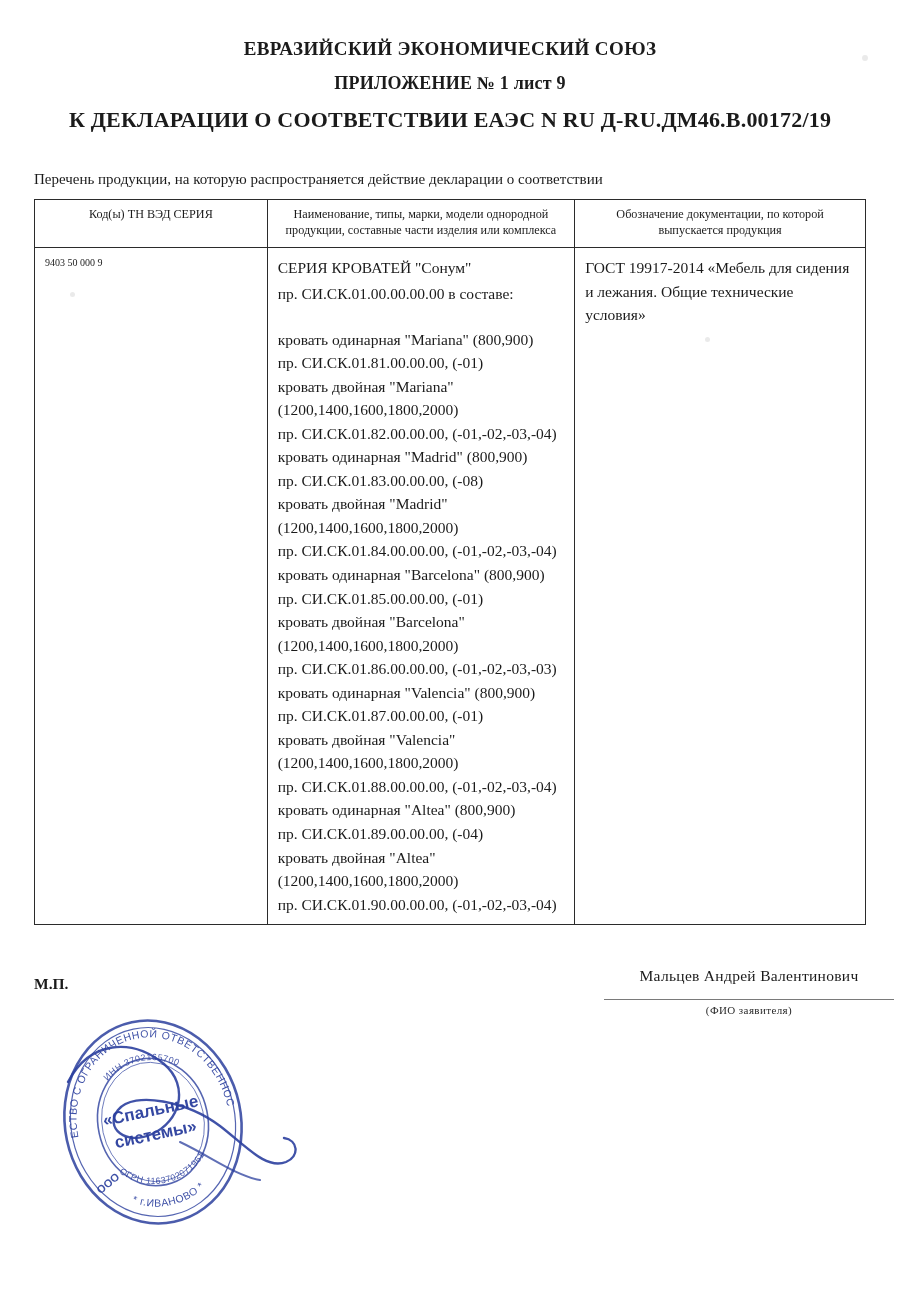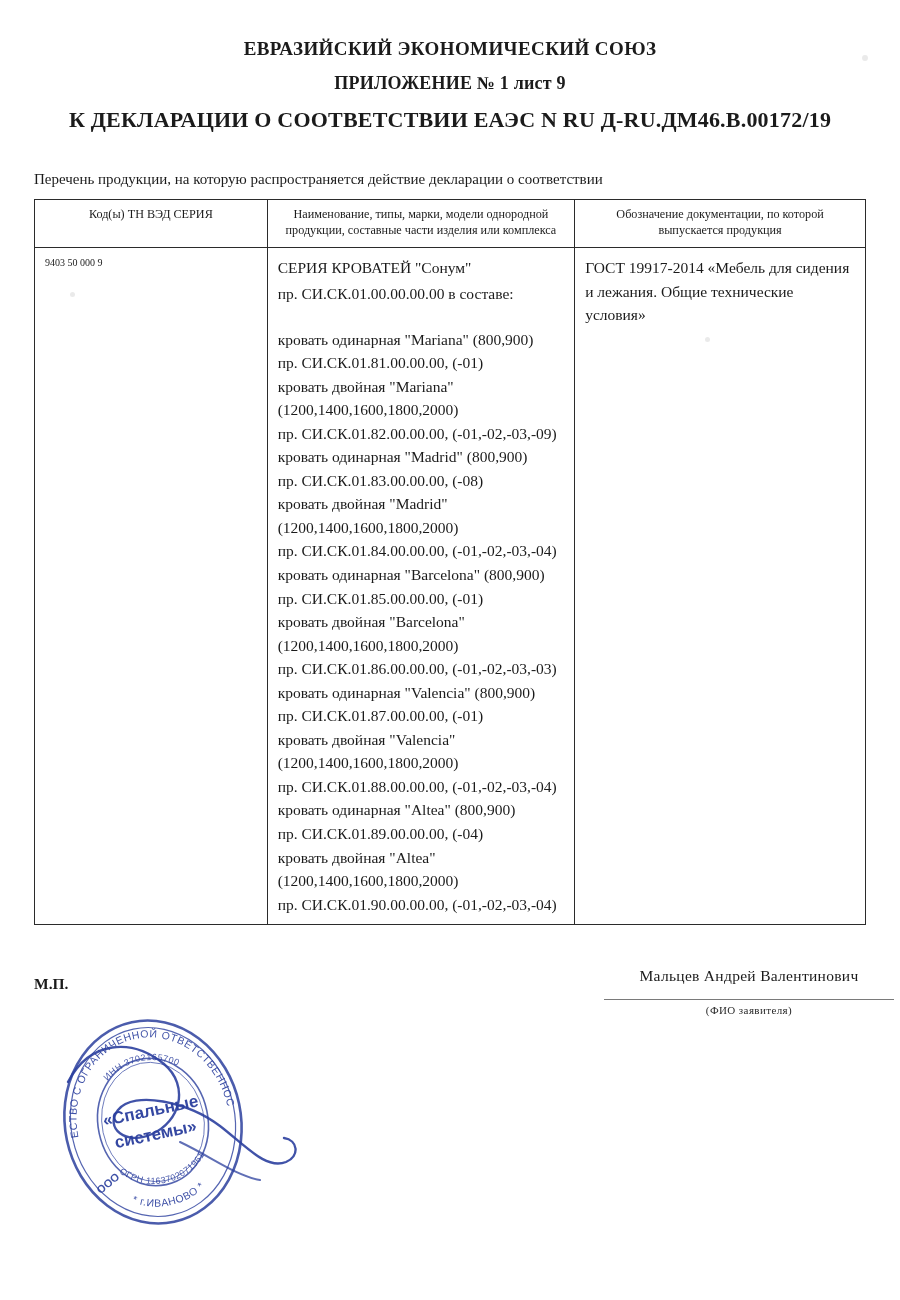--- a/index.html
+++ b/index.html
@@ -188,21 +188,21 @@
       <tr>
         <td class="code">9403 50 000 9</td>
         <td class="names">
           <div class="series-head">СЕРИЯ КРОВАТЕЙ "Сонум"</div>
           <div class="series-head">пр. СИ.СК.01.00.00.00.00 в составе:</div>
           <div class="names-list">
               <div>кровать одинарная "Mariana" (800,900)</div>
               <div>пр. СИ.СК.01.81.00.00.00, (-01)</div>
               <div>кровать двойная "Mariana"</div>
               <div>(1200,1400,1600,1800,2000)</div>
-              <div>пр. СИ.СК.01.82.00.00.00, (-01,-02,-03,-09)</div>
+              <div>пр. СИ.СК.01.82.00.00.00, (-01,-02,-03,-04)</div>
               <div>кровать одинарная "Madrid" (800,900)</div>
               <div>пр. СИ.СК.01.83.00.00.00, (-08)</div>
               <div>кровать двойная "Madrid"</div>
               <div>(1200,1400,1600,1800,2000)</div>
               <div>пр. СИ.СК.01.84.00.00.00, (-01,-02,-03,-04)</div>
               <div>кровать одинарная "Barcelona" (800,900)</div>
               <div>пр. СИ.СК.01.85.00.00.00, (-01)</div>
               <div>кровать двойная "Barcelona"</div>
               <div>(1200,1400,1600,1800,2000)</div>
               <div>пр. СИ.СК.01.86.00.00.00, (-01,-02,-03,-03)</div>

